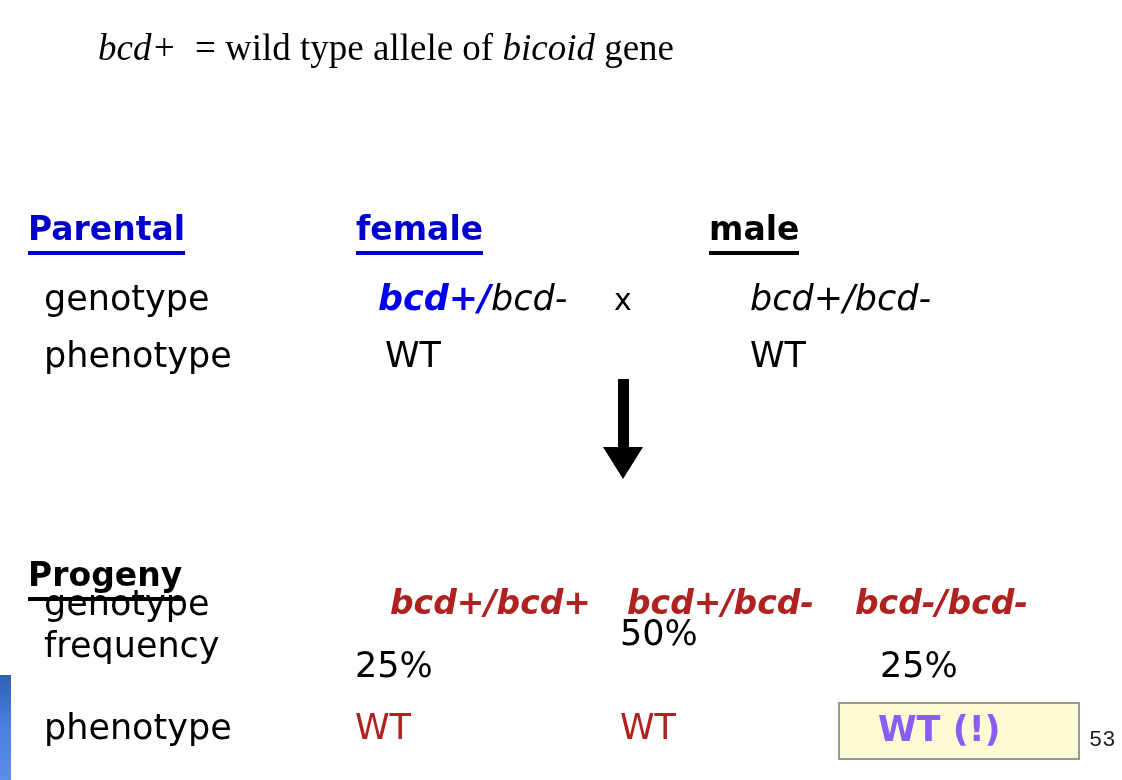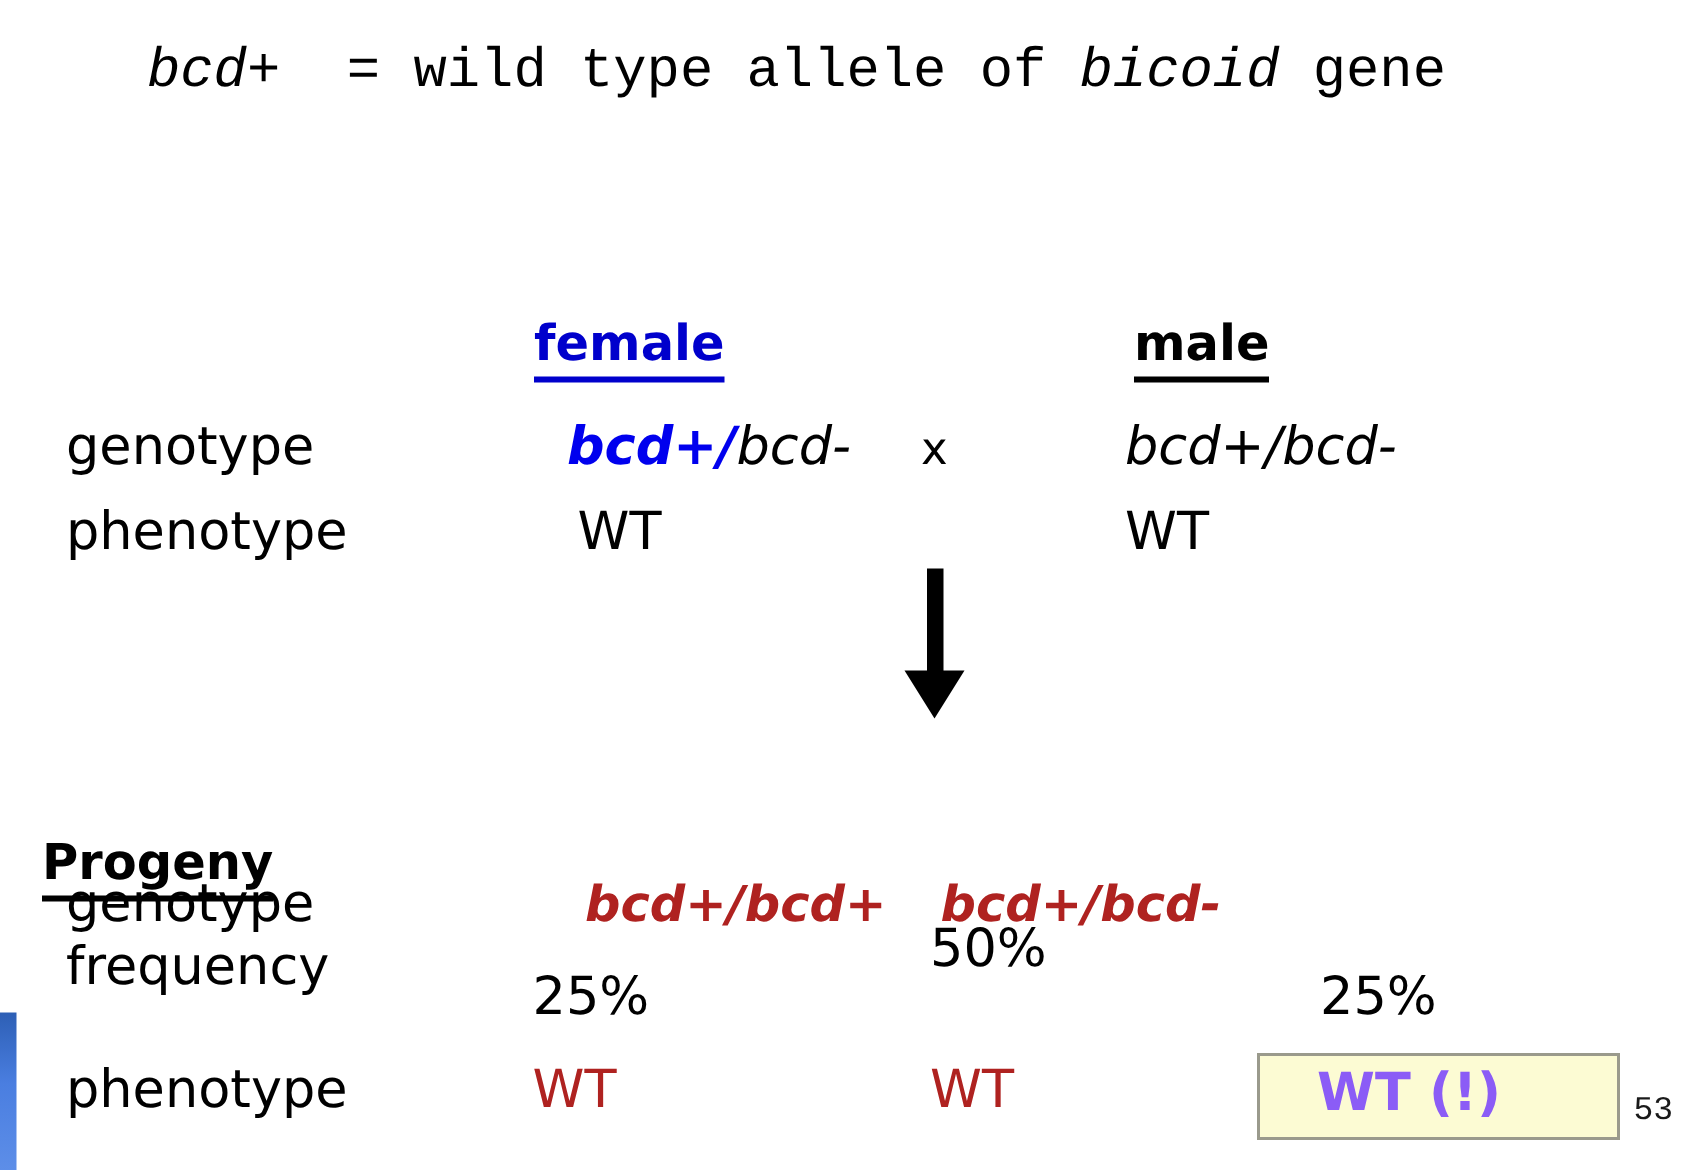--- a/index.html
+++ b/index.html
@@ -19,21 +19,21 @@
   }
   .abs { position: absolute; white-space: nowrap; }
 
   
   .deflines {
     left: 98px;
     top: 22px;
     font-size: 37px;
     line-height: 52px;
     color: #000000;
-    font-family: Liberation Mono, monospace;
+    font-family: Liberation Serif, serif;
   }
   .defline { display: block; }
   .ital { font-style: italic; }
 
   
   .heading {
     font-size: 33px;
     font-weight: bold;
     color: #000000;
     font-family: "DejaVu Sans", sans-serif;
@@ -132,24 +132,27 @@
 </style>
 </head>
 <body>
 
 <div id="slide">
 
   <div class="abs deflines">
     <span class="defline"><span class="ital">bcd+</span><span>&nbsp; = </span><span> wild type allele of </span><span class="ital">bicoid</span><span> gene</span></span>
   </div>
 
+  <div class="abs heading blue" style="left:28px; top:212px;">
+    <span class="u">Parental</span>
+  </div>
   <div class="abs heading blue" style="left:356px; top:212px;">
     <span class="u">female</span>
   </div>
-  <div class="abs heading" style="left:756px; top:212px;">
+  <div class="abs heading" style="left:709px; top:212px;">
     <span class="u">male</span>
   </div>
 
   <div class="abs rowlabel" style="left:28px; top:281px;">genotype</div>
   <div class="abs val" style="left:378px; top:281px;"><span class="geno-b">bcd+/</span><span class="geno">bcd-</span></div>
   <div class="abs val xsym" style="left:614px; top:285px;">x</div>
   <div class="abs val geno" style="left:750px; top:281px;">bcd+/bcd-</div>
 
   <div class="abs rowlabel" style="left:28px; top:338px;">phenotype</div>
   <div class="abs val" style="left:385px; top:338px;">WT</div>
@@ -158,20 +161,21 @@
   <div class="abs arrow-shaft"></div>
   <div class="abs arrow-head"></div>
 
   <div class="abs heading" style="left:28px; top:518px;margin-top:40px;">
     <span class="u">Progeny</span>
   </div>
 
   <div class="abs rowlabel" style="left:28px; top:586px;">genotype</div>
   <div class="abs progeno" style="left:390px; top:586px;">bcd+/bcd+</div>
   <div class="abs progeno" style="left:627px; top:586px;">bcd+/bcd-</div>
+  <div class="abs progeno" style="left:855px; top:586px;">bcd-/bcd-</div>
 
   <div class="abs rowlabel" style="left:28px; top:628px;">frequency</div>
   <div class="abs val" style="left:355px; top:648px;">25%</div>
   <div class="abs val" style="left:620px; top:616px;">50%</div>
   <div class="abs val" style="left:880px; top:648px;">25%</div>
 
   <div class="abs rowlabel" style="left:28px; top:710px;">phenotype</div>
   <div class="abs val red" style="left:355px; top:710px;">WT</div>
   <div class="abs val red" style="left:620px; top:710px;">WT</div>
 

